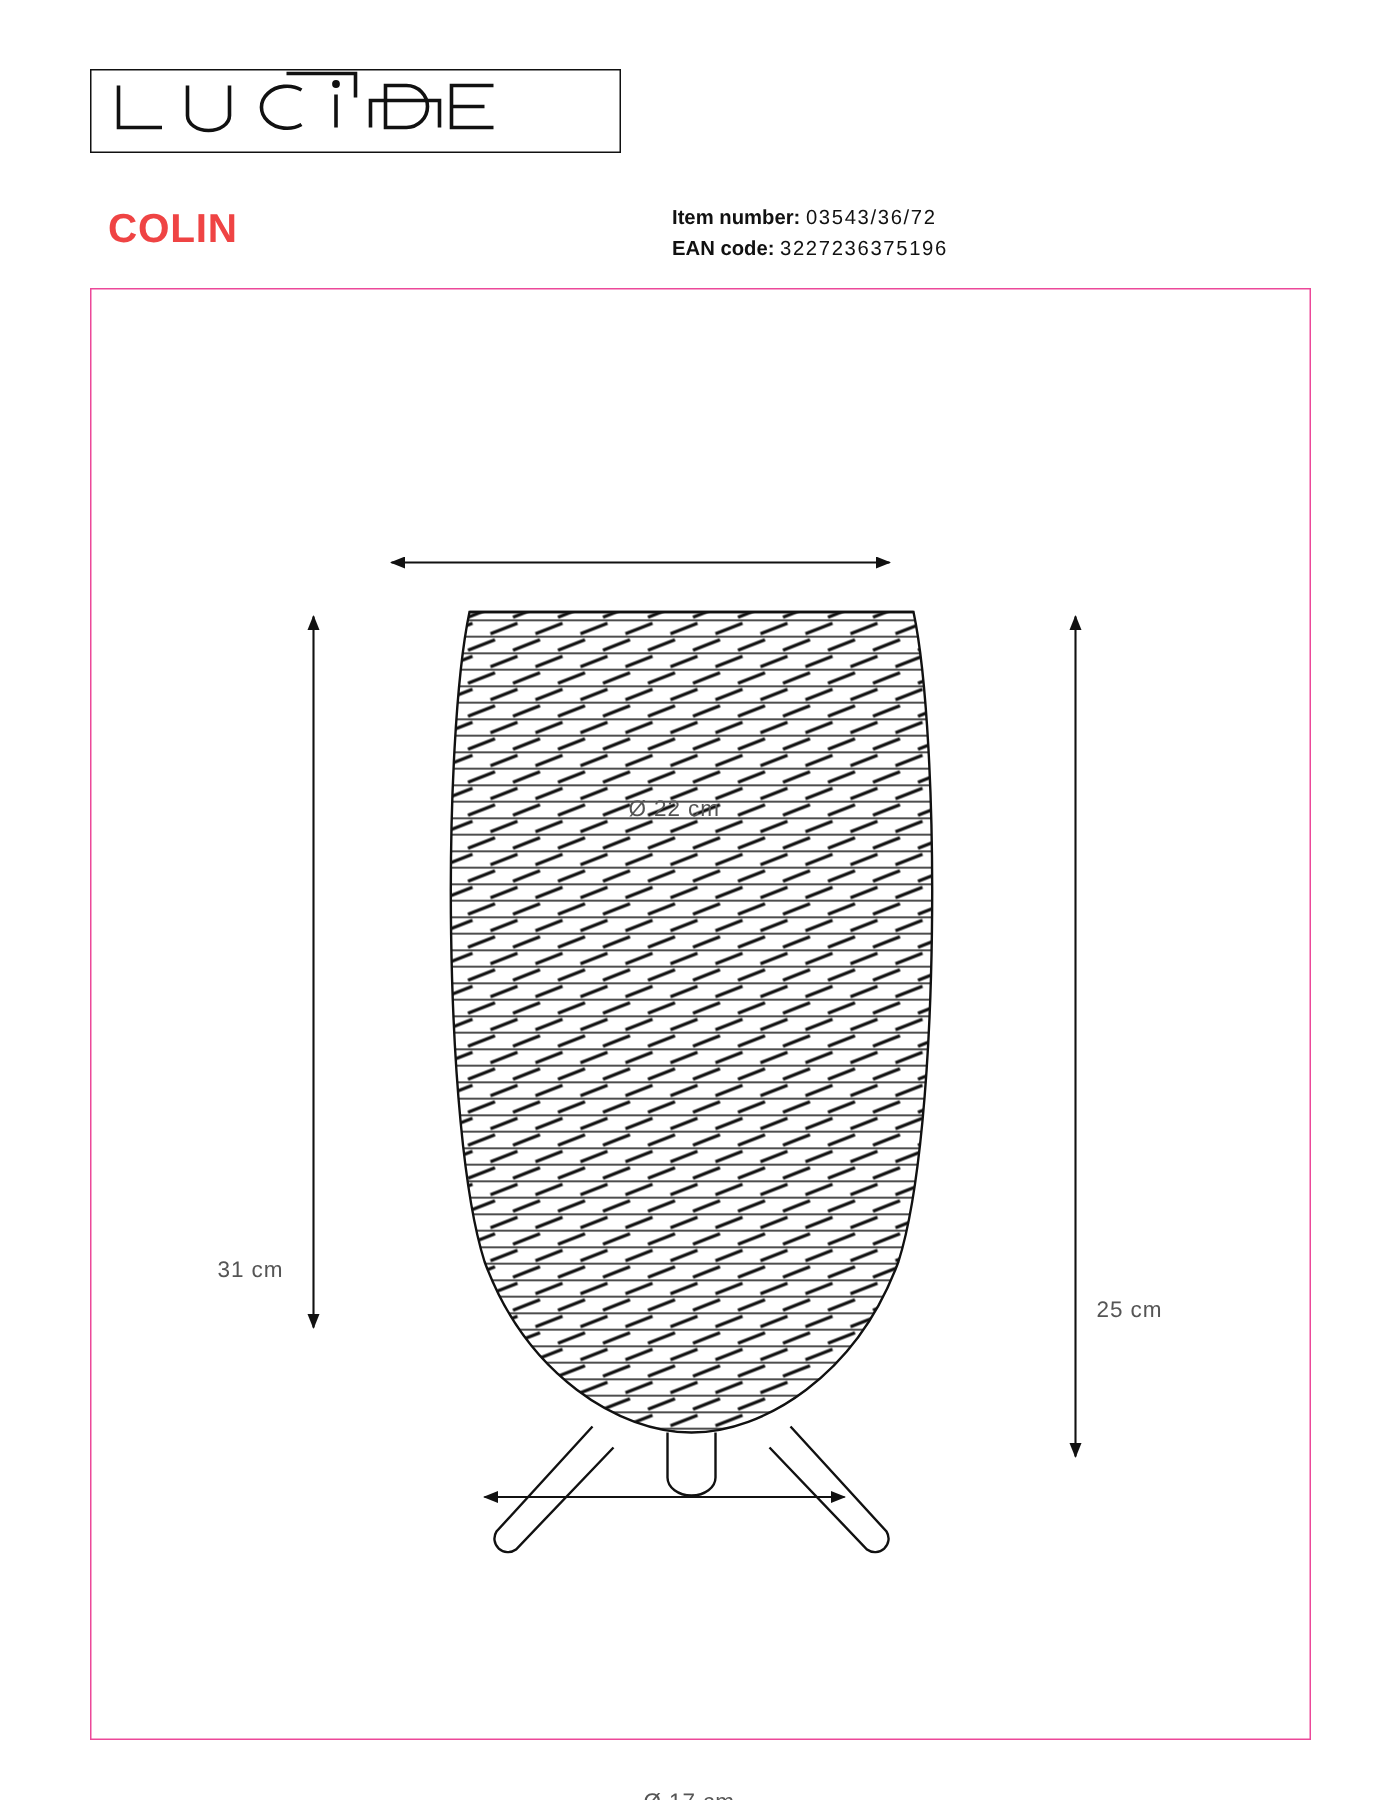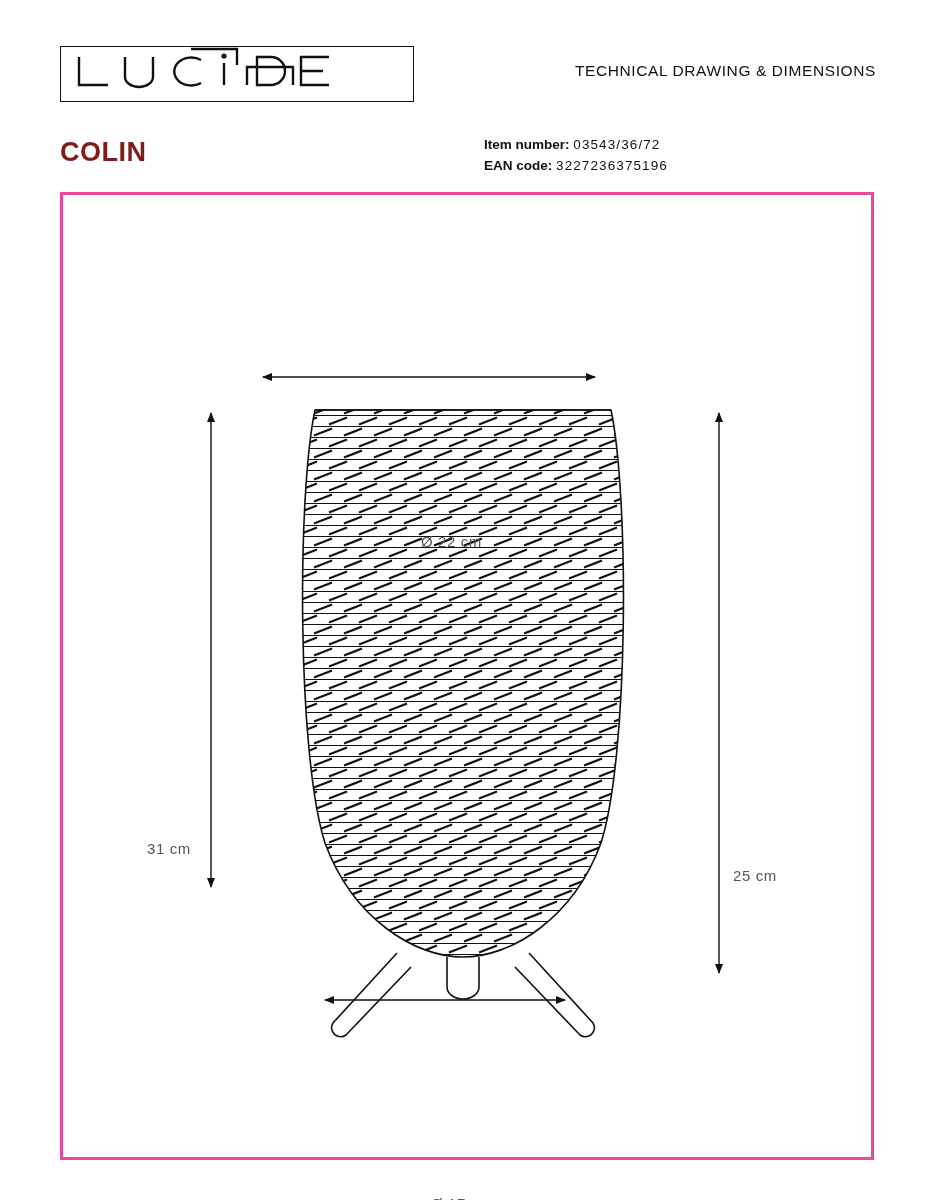--- a/index.html
+++ b/index.html
@@ -53,56 +53,55 @@
     font-size: 15.5px;
     letter-spacing: 0.6px;
     color: #111;
     white-space: nowrap;
   }
 
   
   .product-name {
     position: absolute;
     top: 137px;
-    left: 60px;
+    left: 72px;
     font-size: 27px;
     font-weight: bold;
     letter-spacing: 0.5px;
-    color: #7f1d1d;
+    color: #ef4444;
     text-align: right;
   }
 
   .meta {
     position: absolute;
     top: 134px;
     left: 448px;
     font-size: 13.5px;
     line-height: 21px;
     color: #111;
-    margin-left: 36px;
   }
   .meta .label {
     font-weight: bold;
   }
   .meta .value {
     font-weight: normal;
     letter-spacing: 0.4px;
   }
   .meta .value.spaced {
     letter-spacing: 1.1px;
   }
 
   
   .frame {
     position: absolute;
     left: 60px;
     top: 192px;
     width: 814px;
     height: 968px;
-    border: 3px solid #ec4899;
+    border: 1px solid #ec4899;
     box-sizing: border-box;
     background: #fff;
   }
 
   .drawing {
     position: absolute;
     left: 0;
     top: 0;
   }
 
@@ -141,21 +140,20 @@
           <path d="M196 10 L196 38 L210 38 A14 14 0 0 0 210 10 Z"></path>
 
           <path d="M268 10 L240 10 L240 38 L268 38 M240 24 L262 24"></path>
 
           <path d="M130 2 L176 2 L176 18"></path>
           <path d="M186 38 L186 20 L232 20 L232 38"></path>
         </g>
       </svg>
     </div>
 
-    <div class="header-title">TECHNICAL DRAWING &amp; DIMENSIONS</div>
   </div>
 
   <div class="product-name">COLIN</div>
 
   <div class="meta">
     <div>
       <span class="label">Item number:</span>
       <span class="value spaced">03543/36/72</span>
     </div>
     <div>

